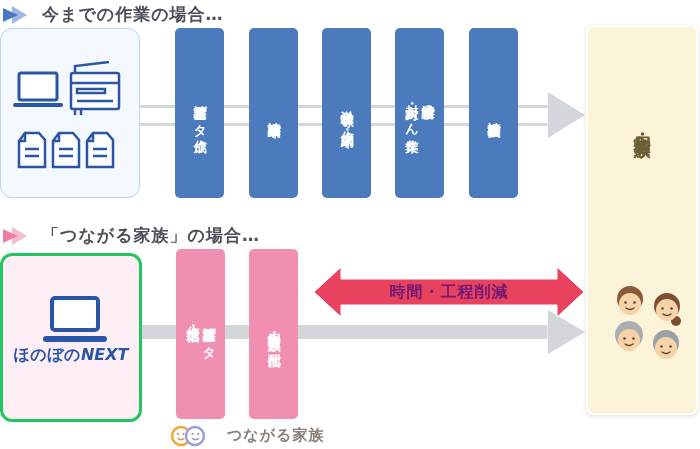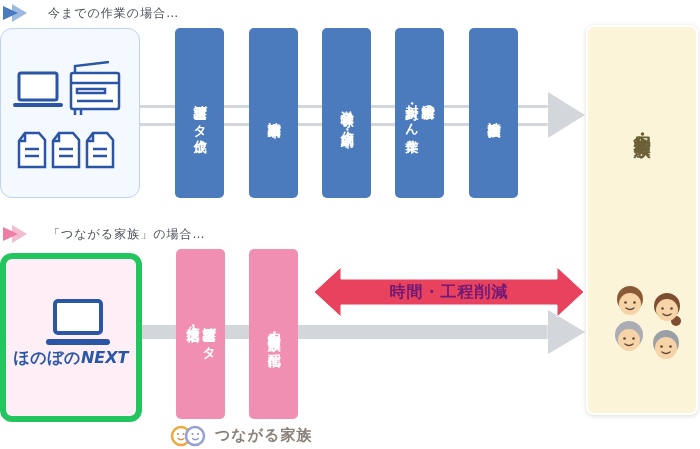--- a/index.html
+++ b/index.html
@@ -1,43 +1,43 @@
 <!DOCTYPE html>
 <html><head>
 <meta charset="utf-8">
 <style>
   * { margin:0; padding:0; box-sizing:border-box; }
   html,body { background:#fff; }
   body { font-family:"DejaVu Sans","Liberation Sans",sans-serif; }
   .stage { position:relative; width:700px; height:449px; background:#fff; overflow:hidden; }
 
   
-  .hdr { position:absolute; display:flex; align-items:center; gap:20px;
-         font-size:12px; font-weight:normal; color:#4a4f59; letter-spacing:1px; }
+  .hdr { position:absolute; display:flex; align-items:center; gap:14px;
+         font-size:17px; font-weight:bold; color:#4a4f59; letter-spacing:1px; }
   .hdr svg { display:block; }
 
   
   .band { position:absolute; z-index:1; }
   .band-top { left:136px; top:105px; width:420px; height:21px; background:#fff;
               border-top:3px solid #d3d6db; border-bottom:3px solid #d3d6db; }
   .band-bottom { left:140px; top:325px; width:416px; height:14px; background:#d3d6db; }
   .ahead { position:absolute; z-index:1; width:0; height:0; }
   .ahead-top { left:548px; top:92px; border-top:23px solid transparent;
                border-bottom:23px solid transparent; border-left:37px solid #d3d6db;
                filter:drop-shadow(0 0 1px #fff); }
   .ahead-bottom { left:548px; top:310px; border-top:22px solid transparent;
                   border-bottom:22px solid transparent; border-left:37px solid #d3d6db;
                   filter:drop-shadow(0 0 1px #fff); }
 
   
   .srcbox { position:absolute; z-index:2; border-radius:12px; }
   .srcbox.legacy { left:0; top:28px; width:140px; height:170px;
                    background:#f3f9fe; border:1px solid #bcd4ec; }
   .srcbox.pink { left:0; top:253px; width:142px; height:169px;
-                 background:#fdeff5; border:6px solid #22c55e; }
+                 background:#fdeff5; border:3px solid #22c55e; }
 
   
   .step { position:absolute; z-index:2; width:49px; border-radius:5px;
           display:flex; align-items:center; justify-content:center; }
   .step.blue { top:28px; height:170px; background:#4b7bbc; }
   .step.pink { top:249px; height:170px; background:#f08fb2; }
   .vtext { writing-mode:vertical-rl; text-orientation:upright;
            color:#fff; font-size:13px; font-weight:600; letter-spacing:1px; line-height:1.25; }
   .vtext span { display:block; }
 
@@ -56,21 +56,21 @@
                      display:flex; align-items:center; justify-content:center;
                      color:#701a75; font-size:16px; font-weight:bold; letter-spacing:1px; }
 
   
   .logo { position:absolute; left:0; top:86px; width:100%; text-align:center;
           color:#2a56a8; font-weight:bold; font-size:16px; line-height:1.6; letter-spacing:.5px; }
   .logo .word { font-style:italic; letter-spacing:0; }
   .logo .green-o { color:#3a9e3f; font-style:normal; }
 
   
-  .footer-logo { position:absolute; left:170px; top:423px; display:flex; align-items:center; gap:5px;
+  .footer-logo { position:absolute; left:170px; top:423px; display:flex; align-items:center; gap:17px;
                  color:#8b8078; font-size:15px; font-weight:bold; letter-spacing:1px; }
 </style>
 </head>
 <body>
 
 <div class="stage">
 
   <div class="hdr" style="left:2px; top:3px;">
     <svg width="26" height="20">
       <polygon points="10,1 25,10 10,19" fill="#9db9e2"></polygon>

